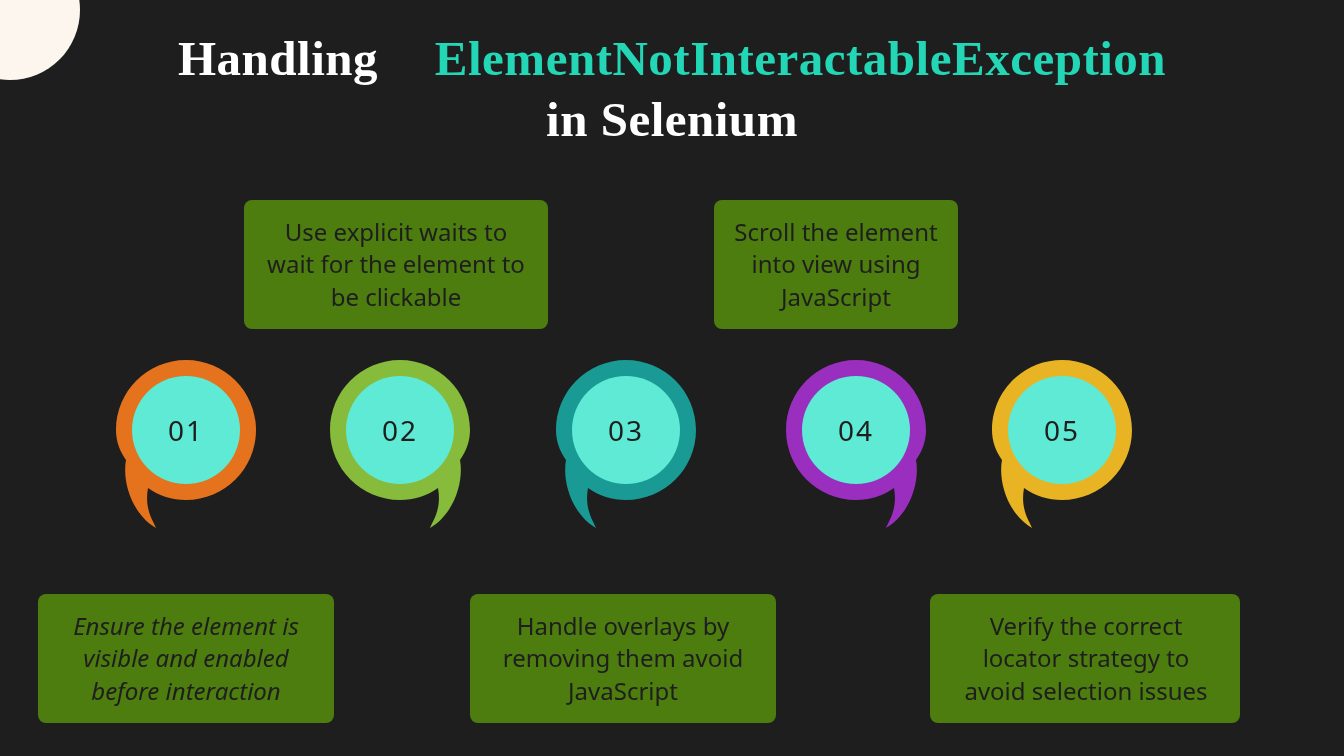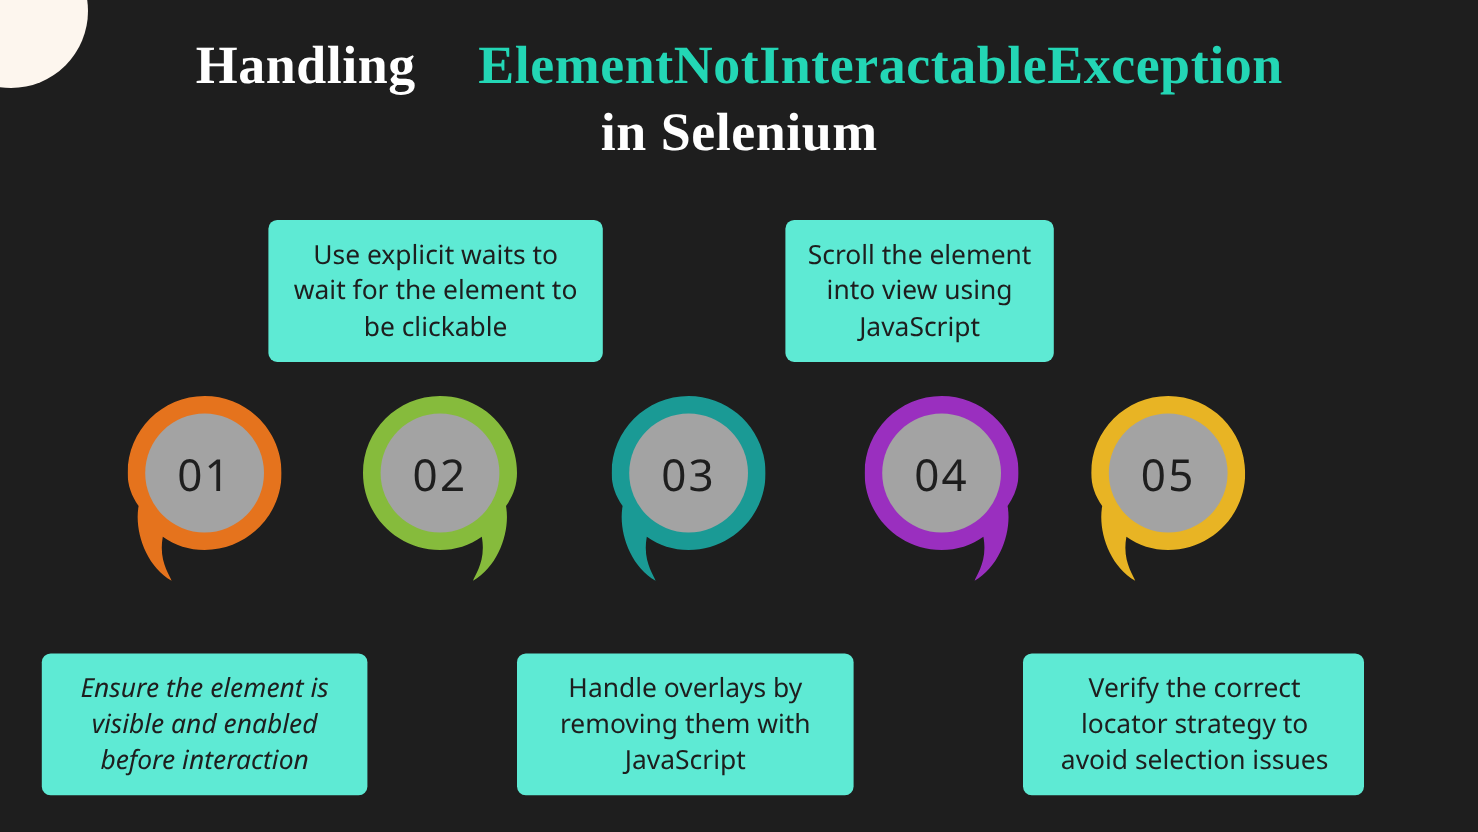--- a/index.html
+++ b/index.html
@@ -32,21 +32,21 @@
   .title .accent { color: #23d6b5; margin-left: 44px; }
   .stage {
     position: absolute;
     top: 192px;
     left: 0;
     width: 1344px;
     height: 560px;
   }
   .tip-box {
     position: absolute;
-    background: #5eead4;
+    background: #4d7c0f;
     color: #1e1e1e;
     font-family: system-ui, -apple-system, 'Segoe UI', Arial, sans-serif;
     font-size: 24px;
     line-height: 1.35;
     text-align: center;
     padding: 16px 18px;
     border-radius: 8px;
   }
   .badge {
     position: absolute;
@@ -54,26 +54,26 @@
     height: 160px;
   }
   .badge svg { position: absolute; top: 0; left: 0; }
   .badge .inner {
     position: absolute;
     left: 16px;
     top: 16px;
     width: 108px;
     height: 108px;
     border-radius: 50%;
-    background: #a3a3a3;
+    background: #5eead4;
     display: flex;
     align-items: center;
     justify-content: center;
     font-family: system-ui, -apple-system, 'Segoe UI', Arial, sans-serif;
-    font-size: 40px;
+    font-size: 28px;
     font-weight: 400;
     color: #1e1e1e;
     letter-spacing: 2px;
   }
 </style>
 </head>
 <body>
 
 <div class="corner-blob"></div>
 
@@ -96,21 +96,21 @@
       </svg>
       <div class="inner">02</div>
     </div>
     <div class="tip-box" style="left: 244px; width: 304px; top: 8px;">Use explicit waits to wait for the element to be clickable</div>
     <div class="badge" style="left: 556px; top: 168px;">
       <svg width="140" height="170" viewBox="0 0 140 170">
         <path d="M70 0 C108.66 0 140 31.34 140 70 C140 108.66 108.66 140 70 140 C56 140 43 136 32 128 C28 150 38 162 40 168 C16 154 6 122 10 100 C3.6 91 0 81 0 70 C0 31.34 31.34 0 70 0 Z" fill="#1a9a95"></path>
       </svg>
       <div class="inner">03</div>
     </div>
-    <div class="tip-box" style="left: 470px; width: 306px; top: 402px;">Handle overlays by removing them with JavaScript</div>
+    <div class="tip-box" style="left: 470px; width: 306px; top: 402px;">Handle overlays by removing them avoid JavaScript</div>
     <div class="badge" style="left: 786px; top: 168px;">
       <svg width="140" height="170" viewBox="0 0 140 170">
         <path d="M70 0 C31.34 0 0 31.34 0 70 C0 108.66 31.34 140 70 140 C84 140 97 136 108 128 C112 150 102 162 100 168 C124 154 134 122 130 100 C136.4 91 140 81 140 70 C140 31.34 108.66 0 70 0 Z" fill="#9a2fbf"></path>
       </svg>
       <div class="inner">04</div>
     </div>
     <div class="tip-box" style="left: 714px; width: 244px; top: 8px;">Scroll the element into view using JavaScript</div>
     <div class="badge" style="left: 992px; top: 168px;">
       <svg width="140" height="170" viewBox="0 0 140 170">
         <path d="M70 0 C108.66 0 140 31.34 140 70 C140 108.66 108.66 140 70 140 C56 140 43 136 32 128 C28 150 38 162 40 168 C16 154 6 122 10 100 C3.6 91 0 81 0 70 C0 31.34 31.34 0 70 0 Z" fill="#e8b424"></path>

